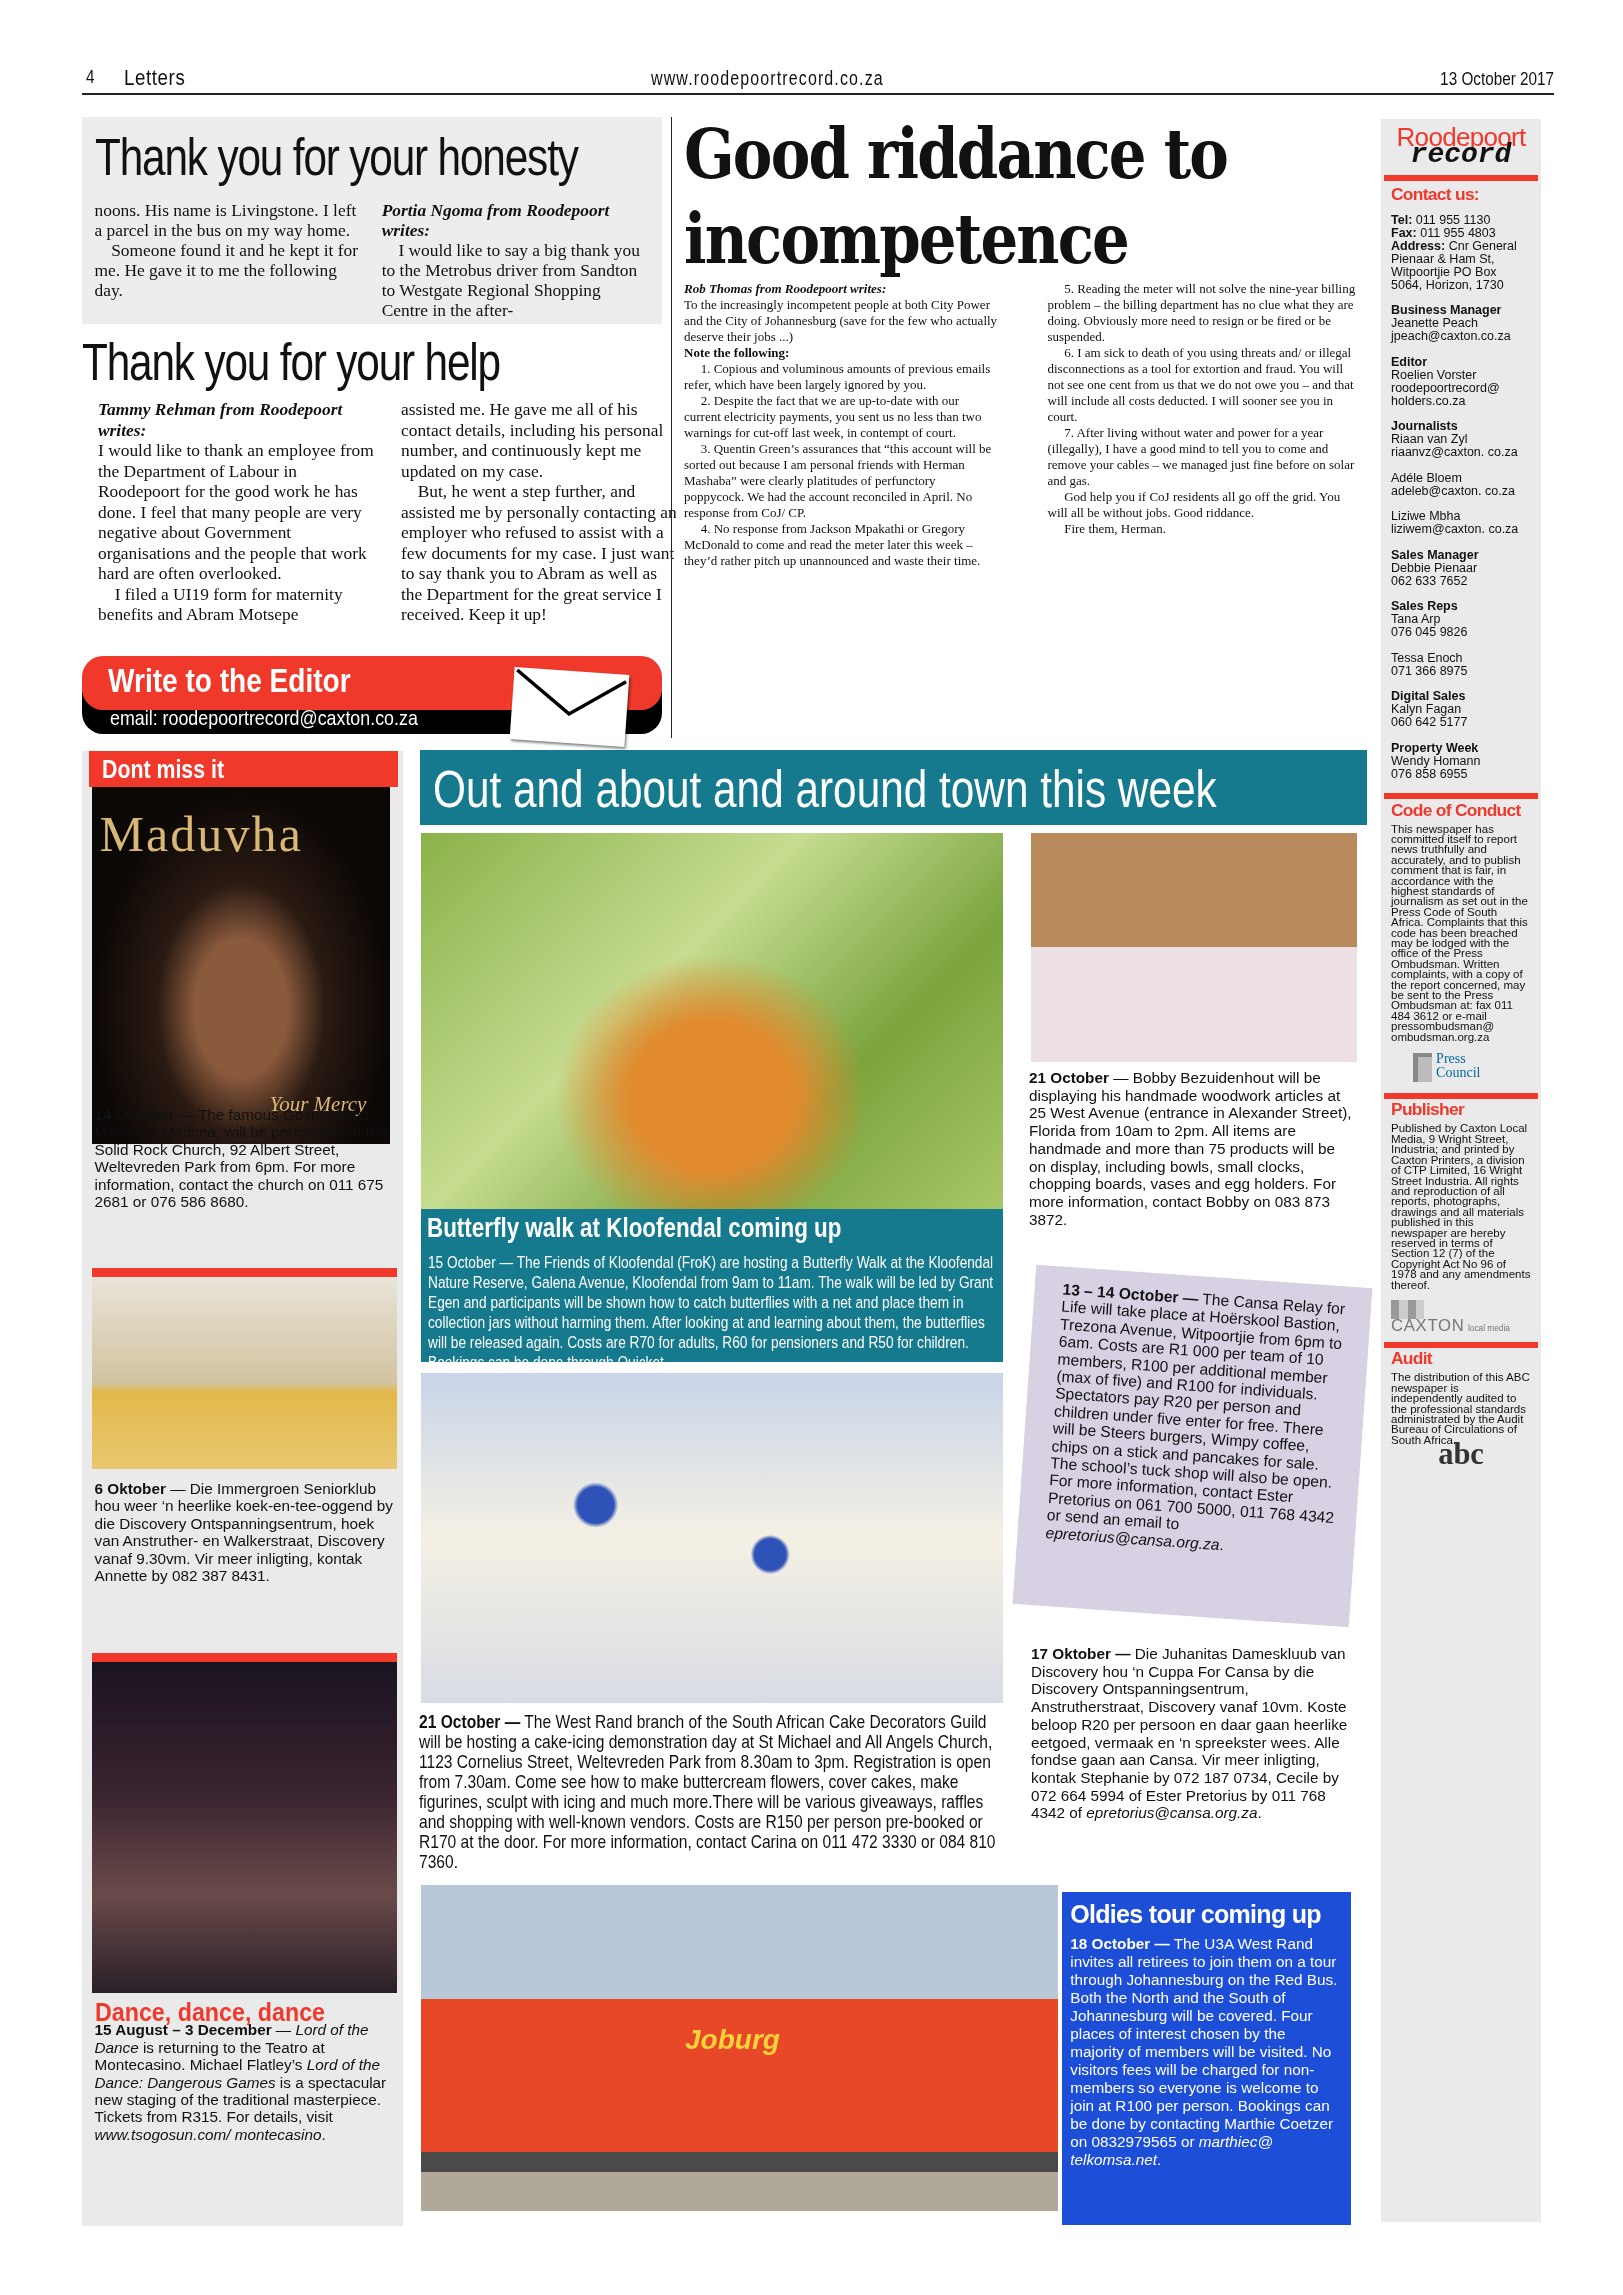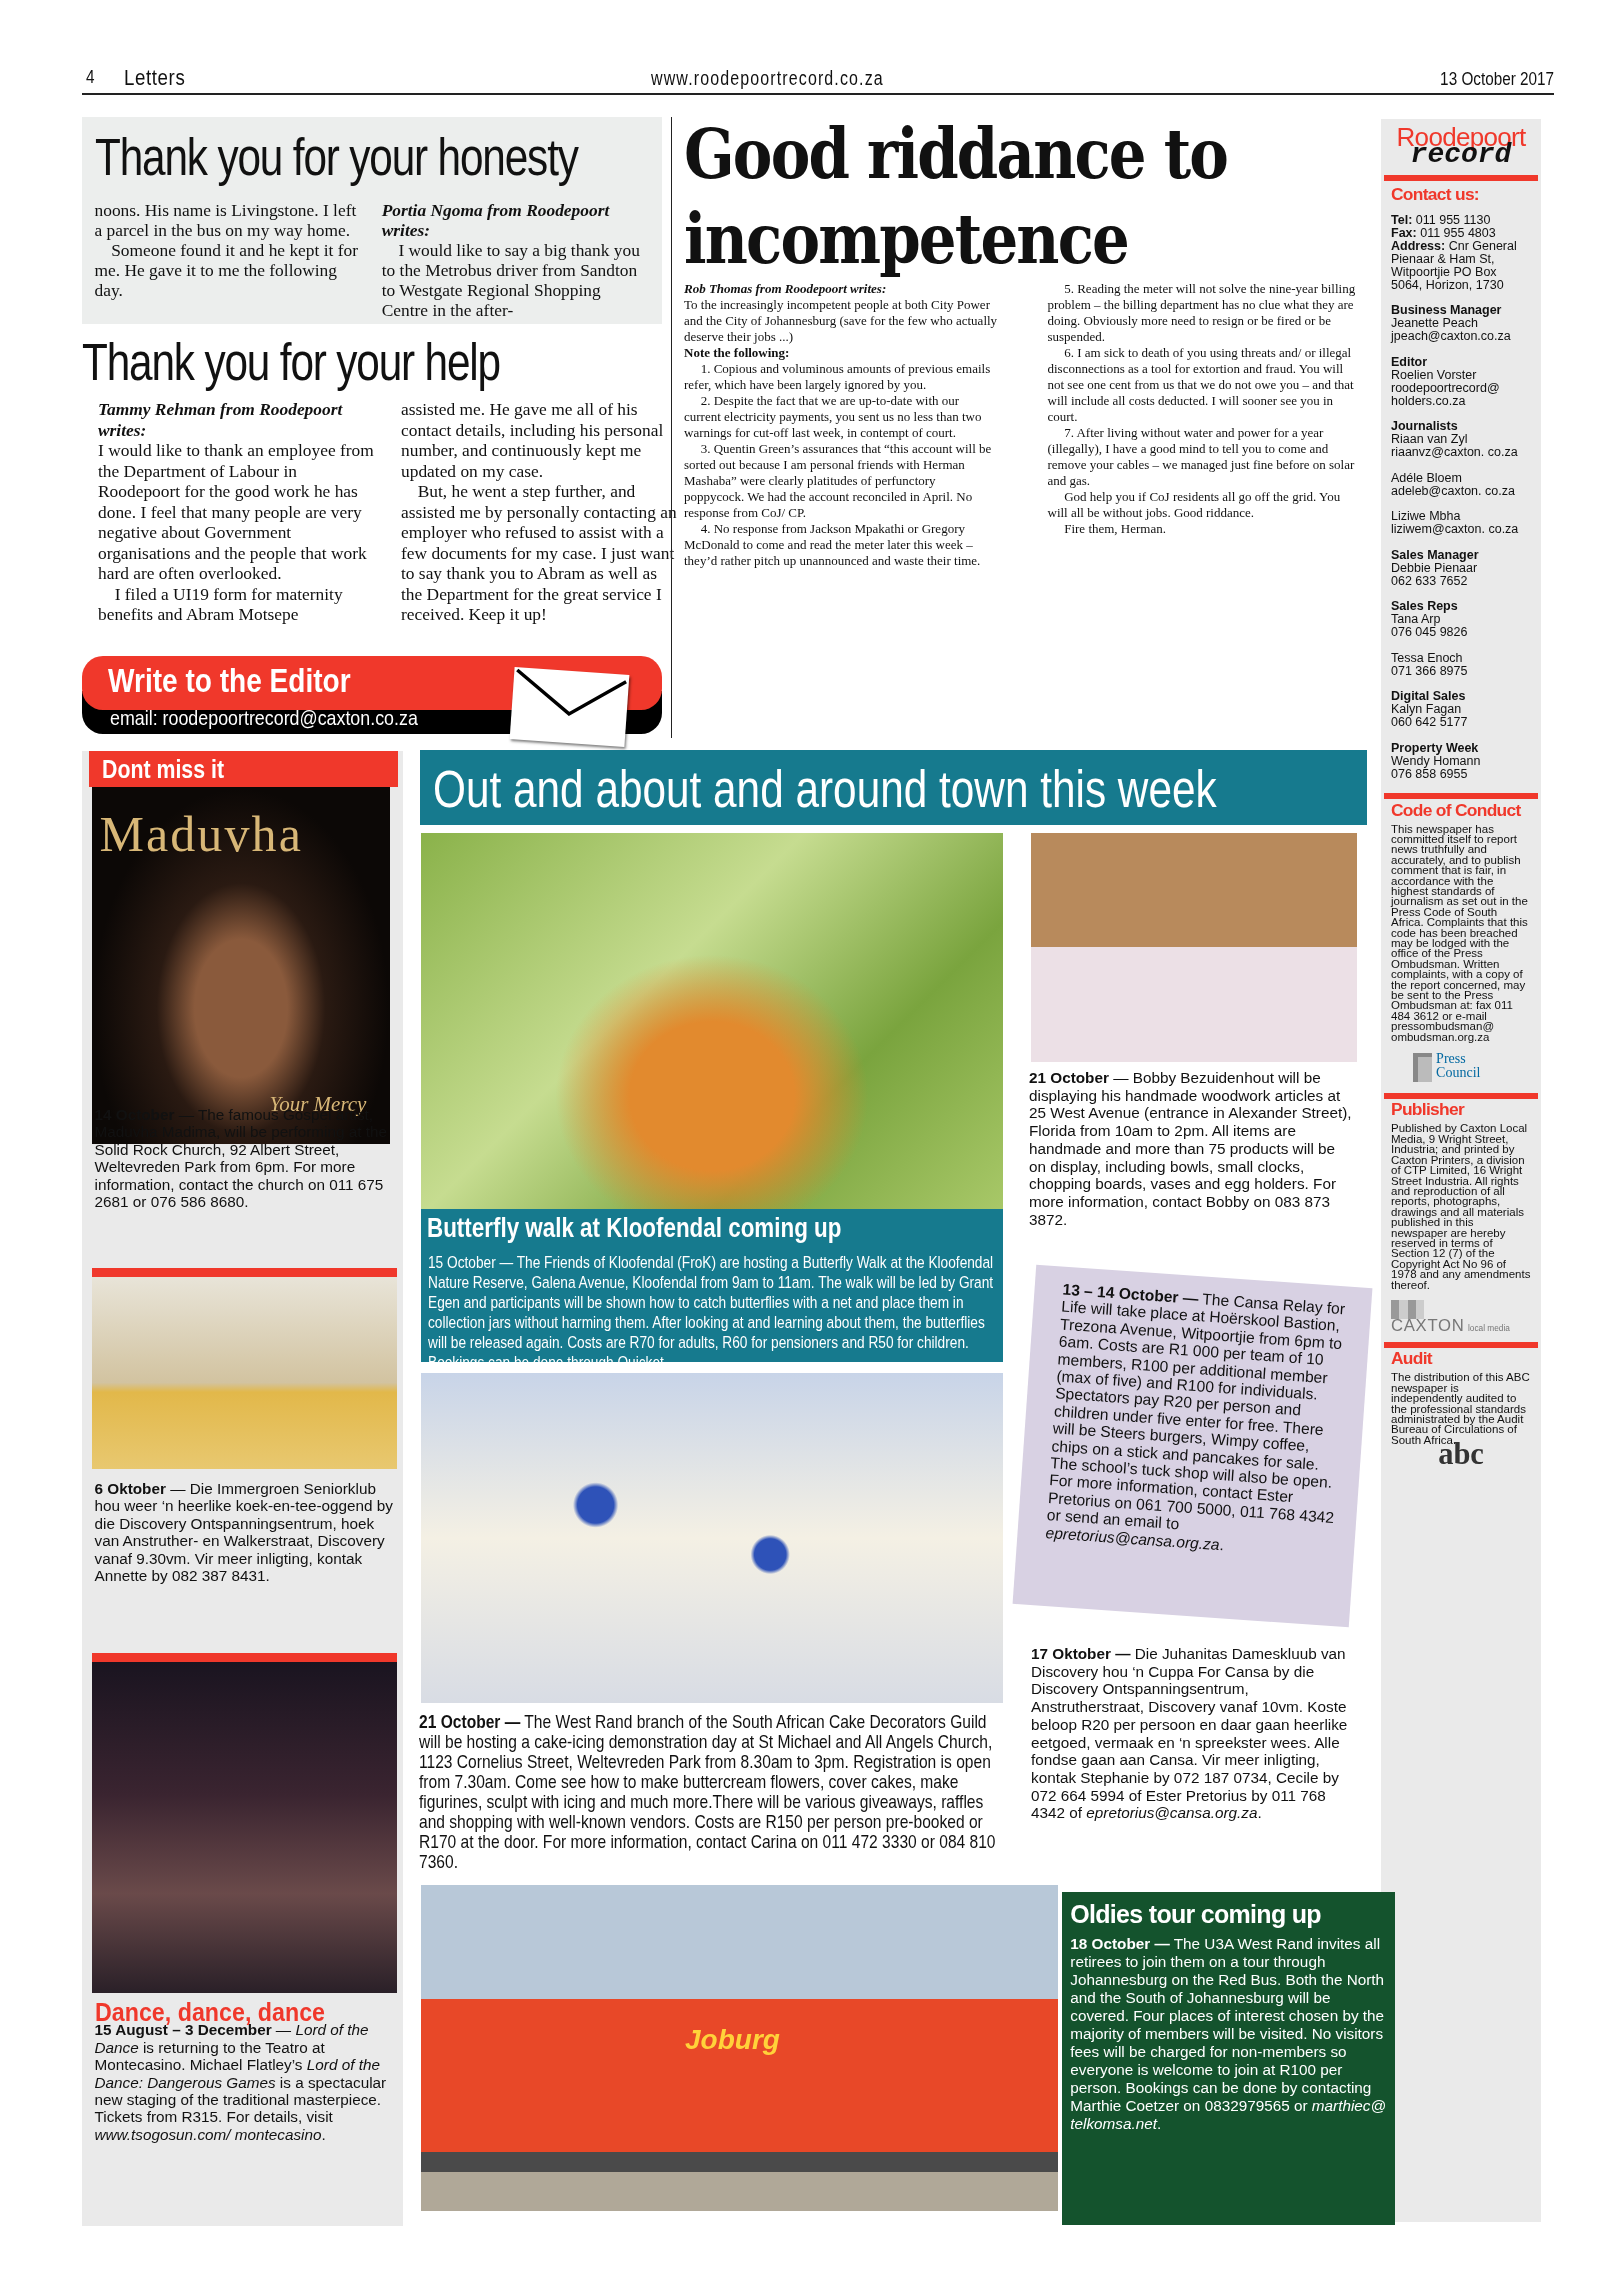--- a/index.html
+++ b/index.html
@@ -76,21 +76,21 @@
   .bfly-cap .h { position: absolute; left: 5.6px; top: 2.8px; font-weight: bold; font-size: 28px; transform: scaleX(0.8); transform-origin: left; white-space: nowrap; }
   .bfly-cap .b { position: absolute; left: 7px; top: 44px; width: 694px; font-size: 16.7px; line-height: 20px; transform: scaleX(0.82); transform-origin: left top; }
 
   .cake-cap { left: 419px; top: 1712px; width: 715px; font-size: 19px; line-height: 20px; transform: scaleX(0.82); transform-origin: left top; }
 
   .wood-cap { left: 1029px; top: 1069px; width: 326px; font-size: 15.3px; line-height: 17.7px; }
   .relay { left: 1024px; top: 1276px; width: 337px; height: 340px; background: #d8d1e3; transform: rotate(4deg); transform-origin: center; }
   .relay .b { position: absolute; left: 28px; top: 14px; width: 292px; font-size: 15.6px; line-height: 17.4px; }
   .juh { left: 1031px; top: 1645px; width: 333px; font-size: 15.3px; line-height: 17.7px; }
 
-  .oldies { left: 1062px; top: 1892px; width: 333px; height: 333px; background: #14532d; color: #fff; padding: 8.3px 8.3px; }
+  .oldies { left: 1062px; top: 1892px; width: 289px; height: 333px; background: #1d4ed8; color: #fff; padding: 8.3px 8.3px; }
   .oldies .h { font-weight: bold; font-size: 25px; letter-spacing: -0.7px; white-space: nowrap; }
   .oldies .b { margin-top: 5.6px; font-size: 15.3px; line-height: 18px; }
 
   .i { font-style: italic; }
 </style>
 </head>
 <body>
 
 <div class="abs hdr">
   <span class="pg">4</span>

